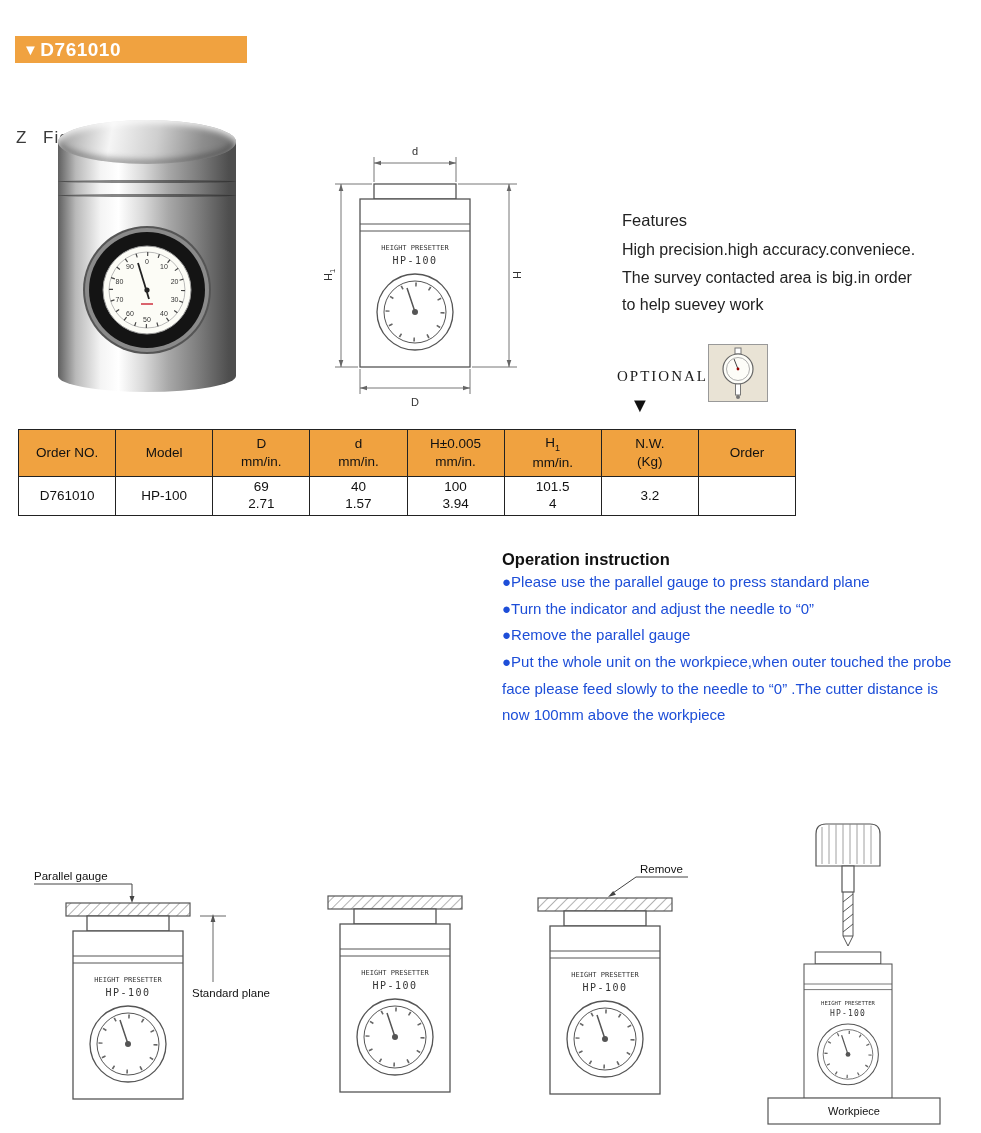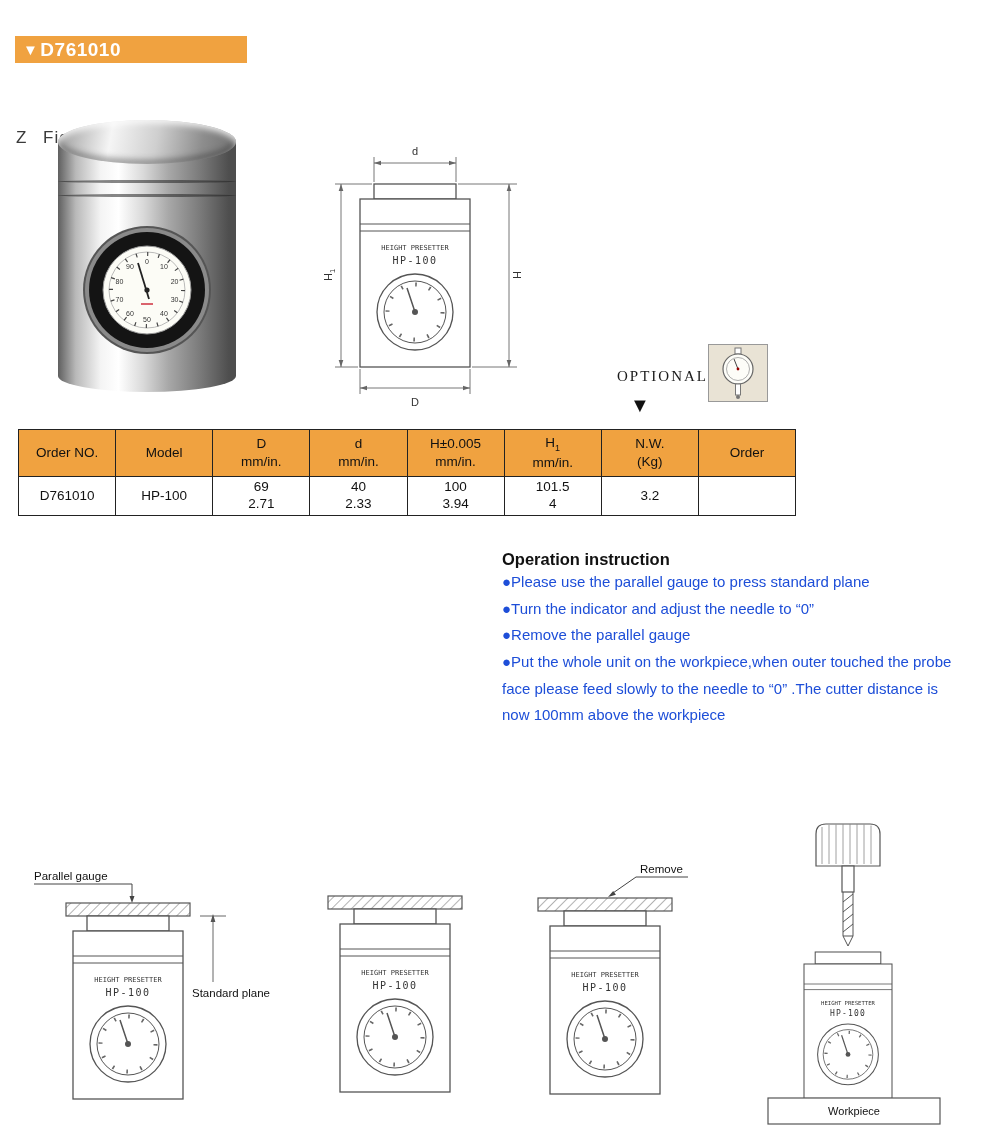--- a/index.html
+++ b/index.html
@@ -147,20 +147,26 @@
       <polygon points="145,246 138,243.8 138,248.2"></polygon>
     </g>
     <g font-size="11" fill="#333">
       <text x="90" y="13" text-anchor="middle">d</text>
       <text transform="rotate(-90 7 133)" x="7" y="133" text-anchor="middle"><tspan>H</tspan><tspan font-size="7.5" dy="2.5">1</tspan></text>
       <text transform="rotate(-90 196 133)" x="196" y="133" text-anchor="middle">H</text>
       <text x="90" y="264" text-anchor="middle">D</text>
     </g>
   </svg>
 
+  <div class="features">
+    <div class="f-title">Features</div>
+    <div>High precision.high accuracy.conveniece.</div>
+    <div>The survey contacted area is big.in order</div>
+    <div>to help suevey work</div>
+  </div>
 
   <div class="optional-label">OPTIONAL</div>
   <div class="optional-arrow">▼</div>
   <div class="optional-gauge">
     <svg width="58" height="56" viewBox="0 0 58 56" xmlns="http://www.w3.org/2000/svg">
       <rect x="26" y="3" width="6" height="6" fill="#fff" stroke="#777" stroke-width="1"></rect>
       <circle cx="29" cy="24" r="15" fill="#fdfdf8" stroke="#666" stroke-width="1.2"></circle>
       <circle cx="29" cy="24" r="11.5" fill="none" stroke="#999" stroke-width="0.8"></circle>
       <line x1="29" y1="24" x2="25" y2="14" stroke="#444" stroke-width="1"></line>
       <circle cx="29" cy="24" r="1.4" fill="#900"></circle>
@@ -210,21 +216,21 @@
           </td>
         <td>
             <div>HP-100</div>
           </td>
         <td>
             <div>69</div>
             <div>2.71</div>
           </td>
         <td>
             <div>40</div>
-            <div>2.33</div>
+            <div>1.57</div>
           </td>
         <td>
             <div>100</div>
             <div>3.94</div>
           </td>
         <td>
             <div>101.5</div>
             <div>4</div>
           </td>
         <td>

